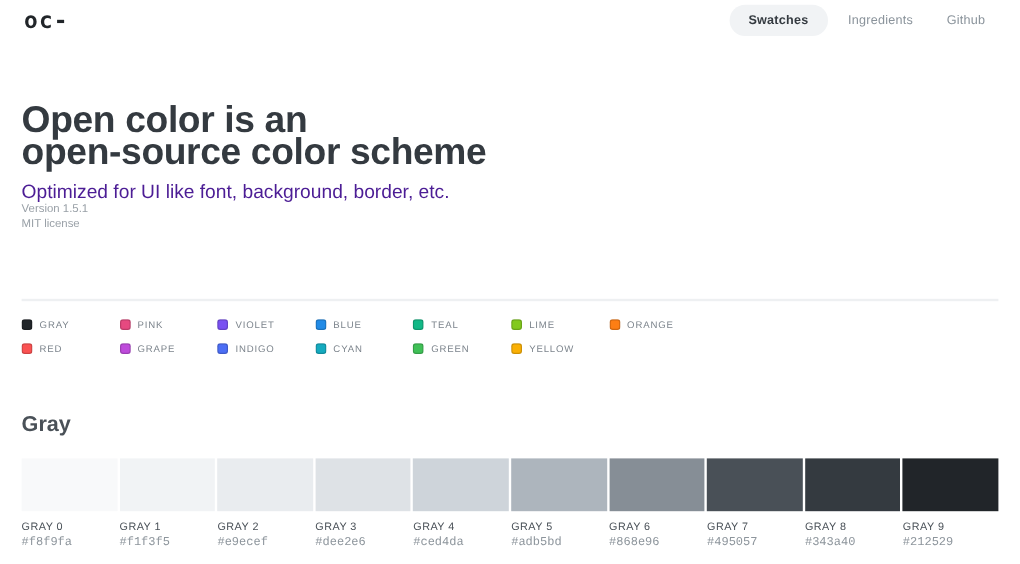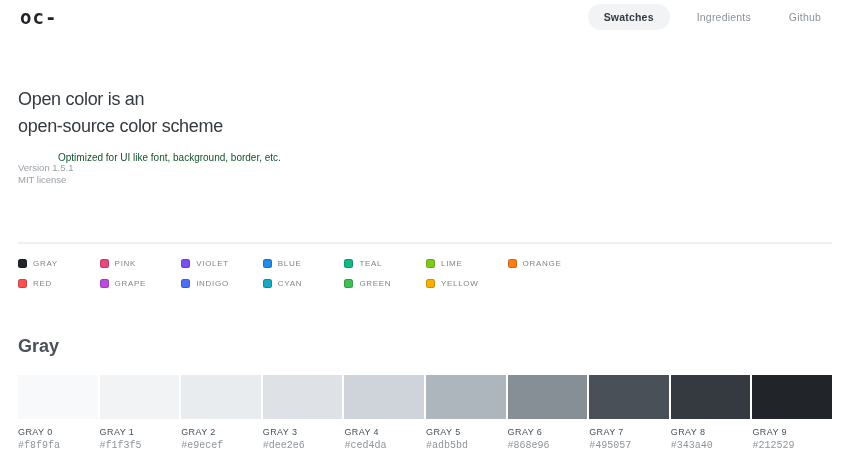--- a/index.html
+++ b/index.html
@@ -15,36 +15,36 @@
   
   .header {
     display: flex; align-items: center; justify-content: space-between;
     padding: 3px 18px 0 20px; height: 30px;
   }
   .logo {
     font-weight: 700; font-size: 19px; letter-spacing: 1px;
     color: #212529; text-decoration: none;
     font-family: "DejaVu Sans Mono", "Liberation Mono", monospace;
   }
-  .nav { display: flex; gap: 16px; }
+  .nav { display: flex; gap: 6px; }
   .nav-item {
     font-size: 10.5px; color: #8a939b; text-decoration: none;
     padding: 7px 11px; letter-spacing: 0.2px; cursor: pointer;
   }
   .nav-item.active {
     background: #f1f3f5; border-radius: 14px;
     color: #343a40; font-weight: 600; padding: 7px 16px;
   }
 
   
   .hero-title {
-    margin-top: 56px; font-size: 18px; line-height: 27px;
-    font-weight: 400; color: #343a40; letter-spacing: -0.3px;
-  }
-  .hero-subtitle { margin-top: 12px; font-size: 10px; color: #14532d; margin-left: 40px; }
+    margin-top: 56px; font-size: 31px; line-height: 27px;
+    font-weight: 700; color: #343a40; letter-spacing: -0.3px;
+  }
+  .hero-subtitle { margin-top: 12px; font-size: 16px; color: #4c1d95; }
   .meta { font-size: 9.5px; line-height: 10px; color: #99a0a7; }
   .meta div + div { margin-top: 2px; }
 
   
   .divider { margin-top: 57px; border-top: 2px solid #eef0f2; }
 
   
   .legend { margin-top: 13px; }
   .legend-row {
     display: grid; grid-template-columns: repeat(10, 1fr);

